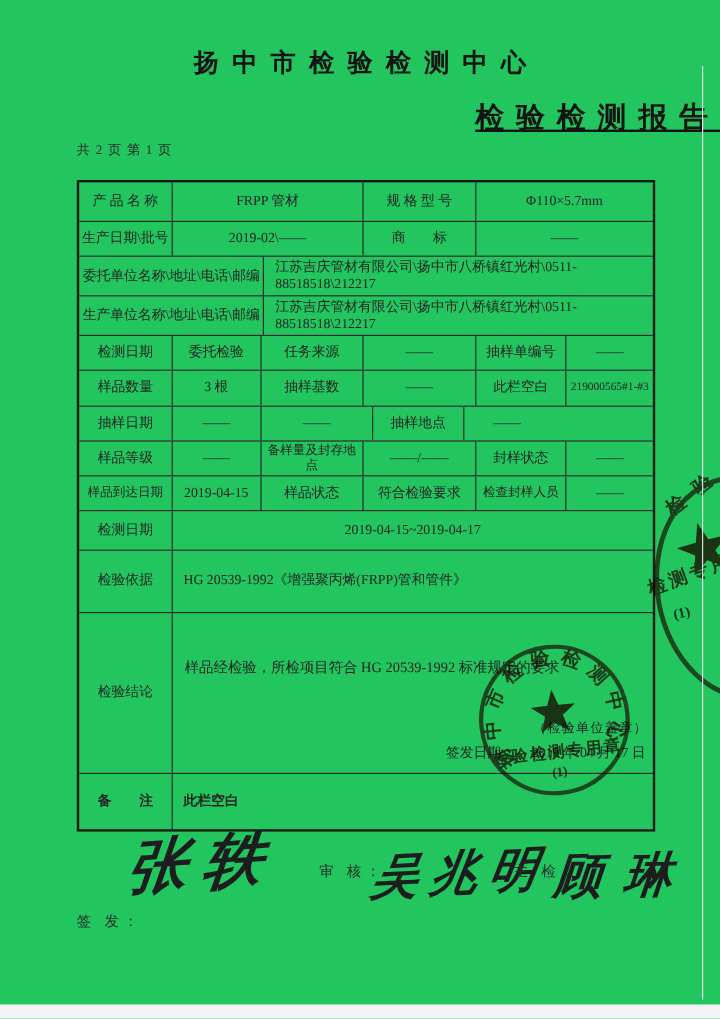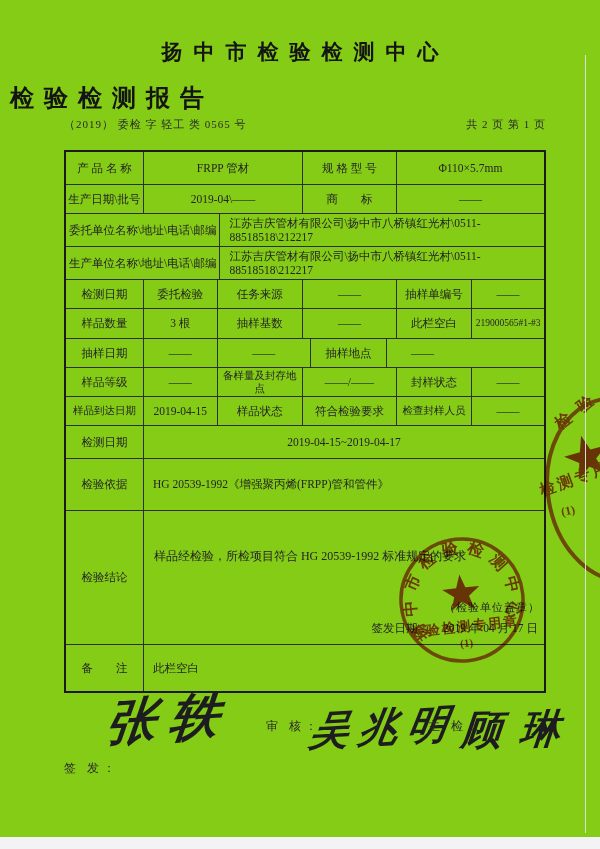--- a/index.html
+++ b/index.html
@@ -3,47 +3,47 @@
 <meta charset="utf-8">
 <style>
   :root{
     --ink:#1e1e1e;
     --line:#2e2e2e;
     --stamp-red:#c43a30;
   }
   html,body{margin:0;padding:0;background:#e9e9e9;}
   .page{
     position:relative;width:600px;height:849px;margin:0 auto;
-    background:#84cc16;overflow:hidden;
+    background:#22c55e;overflow:hidden;
     font-family:"Liberation Serif","DejaVu Serif",serif;
     color:var(--ink);
   }
   
   .org-title{
     position:absolute;left:0;top:38px;width:100%;
     text-align:center;font-size:21px;font-weight:bold;
     letter-spacing:11px;text-indent:11px;color:#141414;
   }
   .report-title{
     position:absolute;left:0;top:82px;width:100%;
-    text-align:left;font-size:24px;font-weight:bold;
-    letter-spacing:10px;text-indent:10px;color:#141414;
+    text-align:right;font-size:24px;font-weight:bold;
+    letter-spacing:10px;text-indent:10px;color:#141414;text-decoration:underline;
   }
   .refline{
     position:absolute;left:64px;top:117px;width:482px;
     display:flex;justify-content:space-between;
     font-size:11px;letter-spacing:1px;color:#2a2a2a;
   }
   
   .rtable{
     position:absolute;left:64px;top:150px;width:482px;
     border:2px solid #1b1b1b;box-sizing:border-box;background:transparent;
   }
   .tr{display:flex;border-bottom:1px solid var(--line);}
-  .tr:last-child{border-bottom:none;}
+  .tr:last-child{border-bottom:none;font-weight:bold;}
   .td{
     flex:0 0 auto;box-sizing:border-box;border-right:1px solid var(--line);
     display:flex;align-items:center;justify-content:center;
     font-size:11.5px;text-align:center;padding:1px 2px;line-height:1.25;
     color:#242424;
   }
   .td:last-child{border-right:none;}
   .td.left{justify-content:flex-start;text-align:left;padding-left:9px;}
   
   .concl{position:relative;display:block;padding:0;}
@@ -69,36 +69,35 @@
   .scan-bottom-strip{position:absolute;left:0;top:837px;width:600px;height:12px;background:#f3f3f5;}
 </style>
 </head>
 <body>
 
 <div class="page">
 
   <div class="org-title">扬中市检验检测中心</div>
   <div class="report-title">检验检测报告</div>
   <div class="refline">
-    <span>（2019） 委检 字 轻工 类 0565 号</span>
     <span>共 2 页 第 1 页</span>
   </div>
 
   <div class="rtable">
 
     <div class="tr" style="height:32px">
       <div class="td" style="width:16.3%">产 品 名 称</div>
       <div class="td" style="width:33.3%">FRPP 管材</div>
       <div class="td" style="width:19.6%">规 格 型 号</div>
       <div class="td" style="width:30.8%">Φ110×5.7mm</div>
     </div>
 
     <div class="tr" style="height:28px">
       <div class="td" style="width:16.3%">生产日期\批号</div>
-      <div class="td" style="width:33.3%">2019-04\——</div>
+      <div class="td" style="width:33.3%">2019-02\——</div>
       <div class="td" style="width:19.6%">商　　标</div>
       <div class="td" style="width:30.8%">——</div>
     </div>
 
     <div class="tr" style="height:32px">
       <div class="td" style="width:32.3%">委托单位名称\地址\电话\邮编</div>
       <div class="td left" style="width:67.7%">江苏吉庆管材有限公司\扬中市八桥镇红光村\0511-88518518\212217</div>
     </div>
 
     <div class="tr" style="height:32px">

